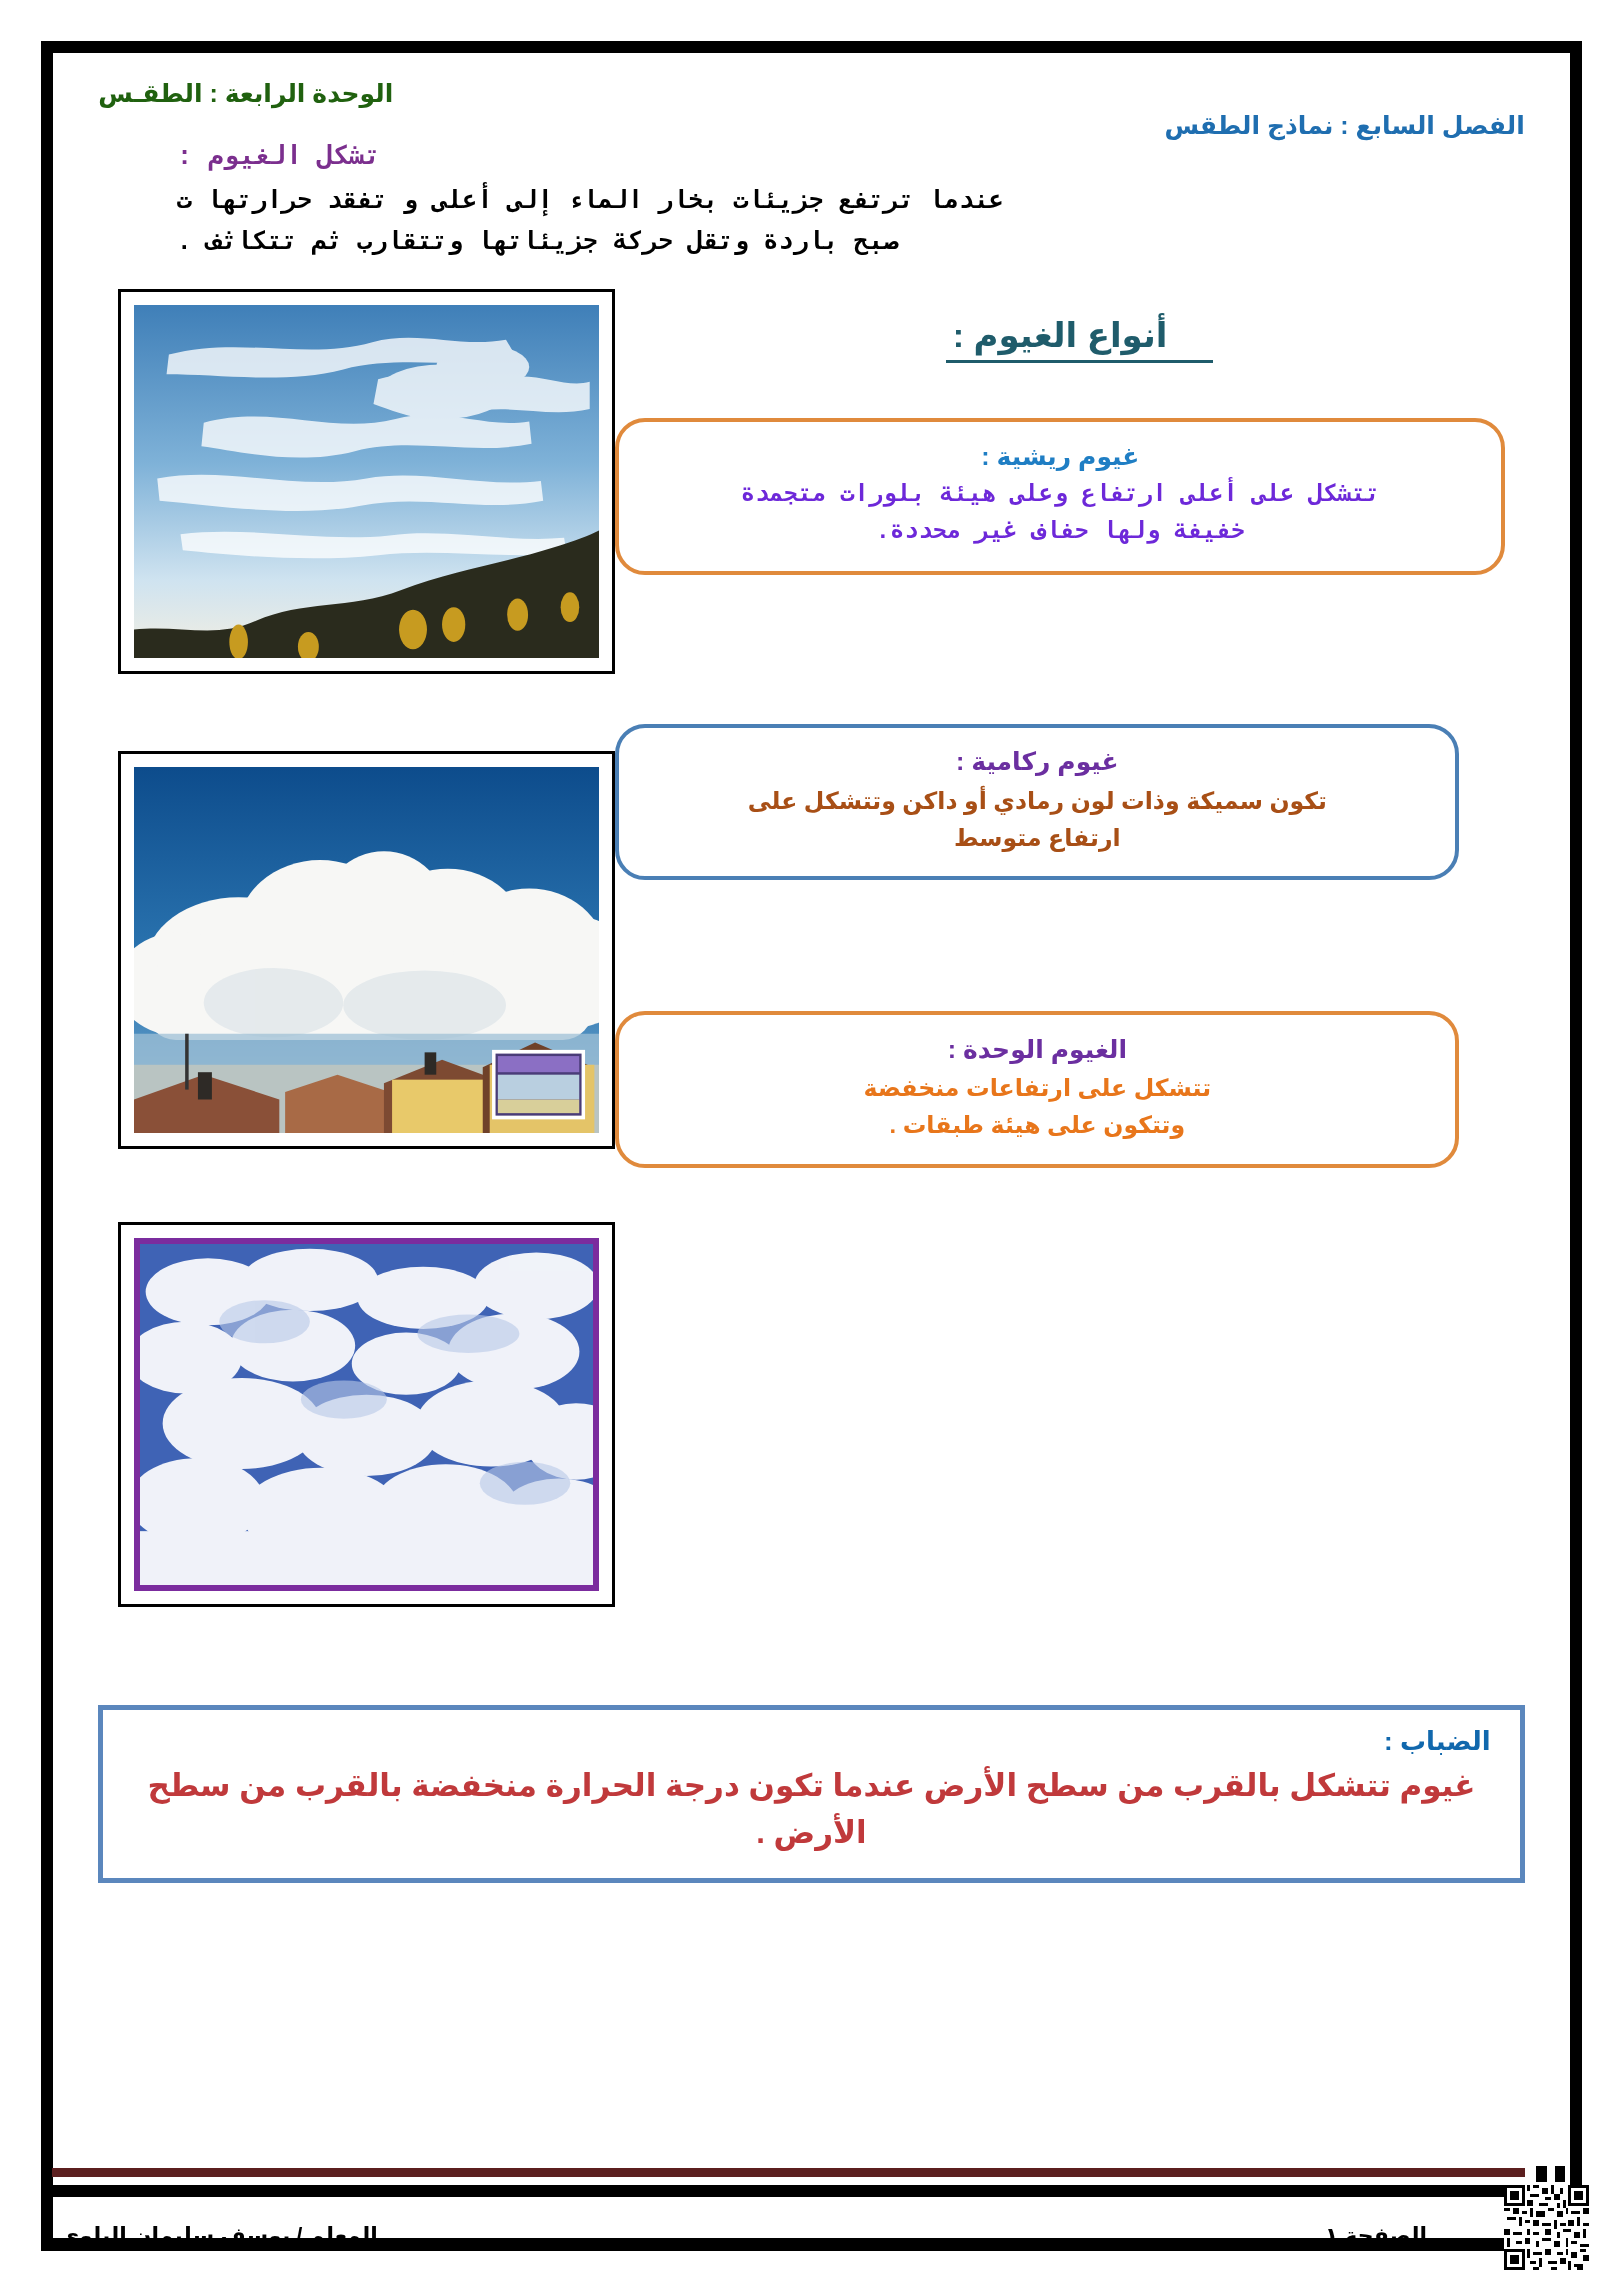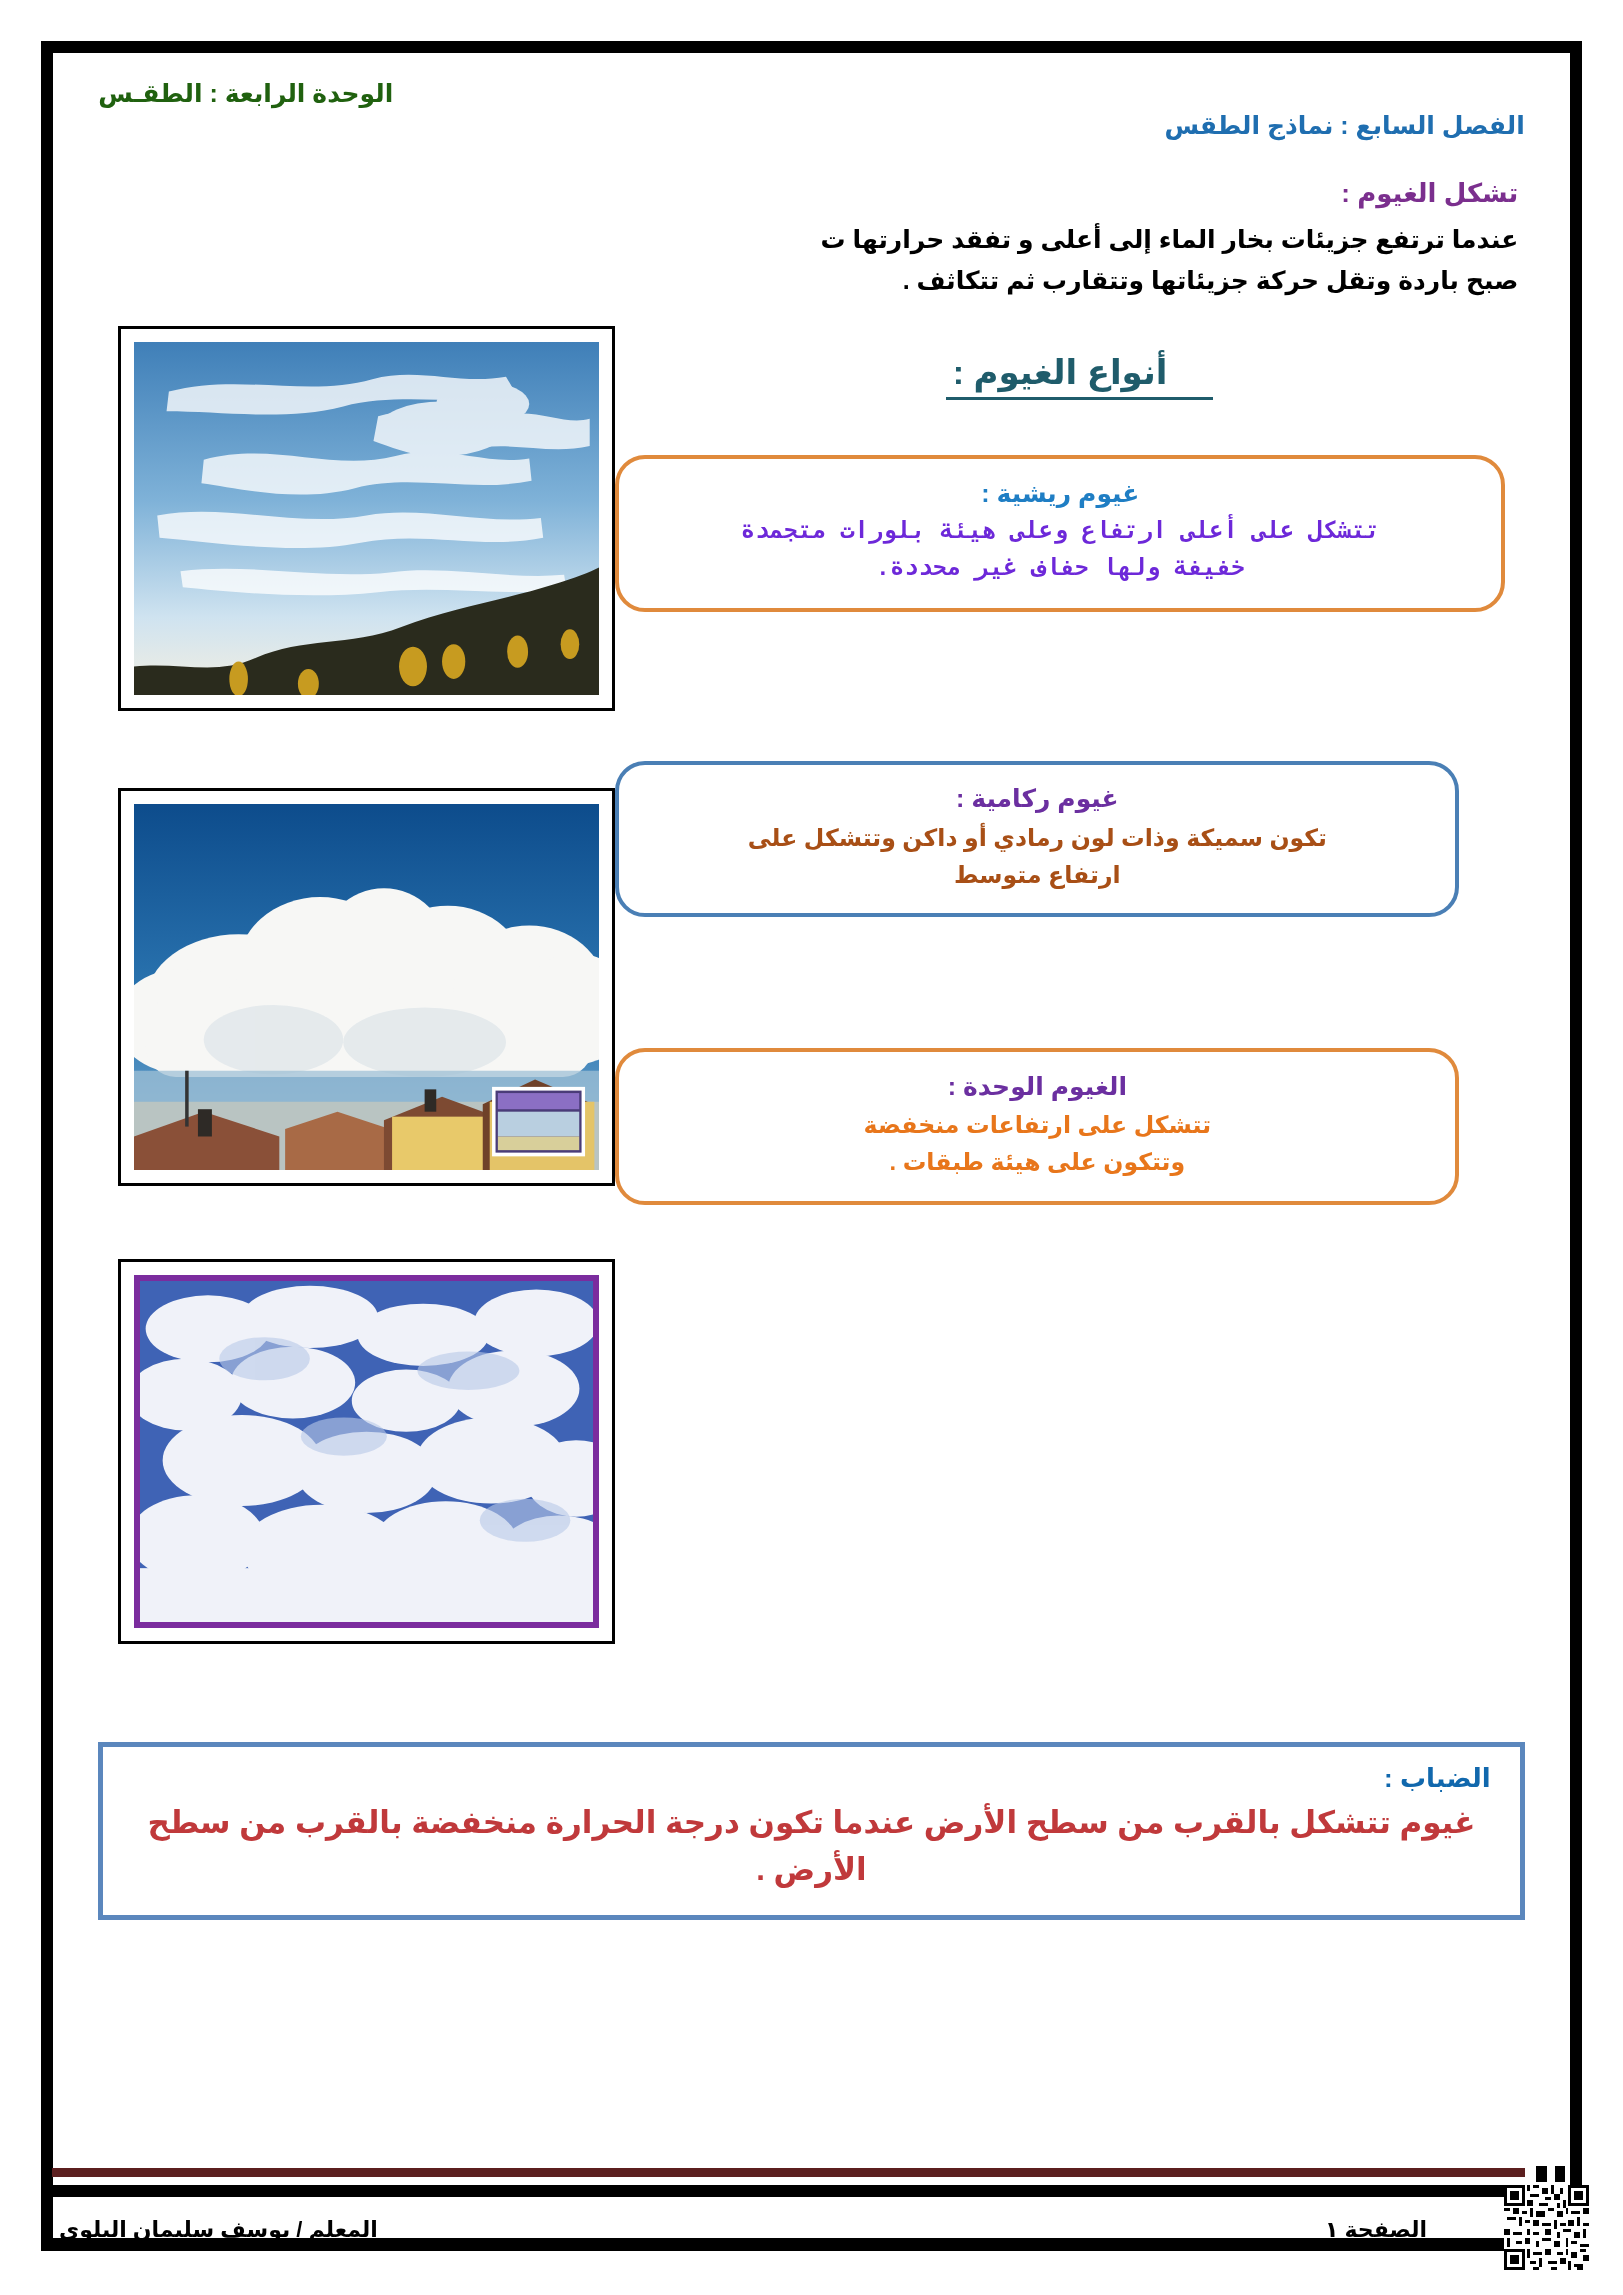--- a/index.html
+++ b/index.html
@@ -81,24 +81,24 @@
     color: #9a3232;
     font-size: 27.5px;
     font-weight: bold;
     border-bottom: 4.6px solid #9a3232;
     padding-bottom: 3.9px;
     letter-spacing: 0.7px;
   }
 
   
   .formation {
-    margin-top: 38px;
     padding-left: 98px;
     padding-right: 26px;
-    text-align: right;
+    text-align: left;
+    font-family: Liberation Mono, monospace;
   }
   .formation-title {
     color: #7b2f8e;
     font-size: 26px;
     font-weight: bold;
     margin-bottom: 10.5px;
   }
   .formation-body {
     color: #000000;
     font-size: 25px;
@@ -228,21 +228,21 @@
   }
   .rule-black {
     height: 11.8px;
     background: #000000;
     margin-top: 7.9px;
   }
   .footer-text {
     position: absolute;
     left: 59px;
     right: 196px;
-    bottom: 52px;
+    bottom: 46px;
     display: flex;
     flex-direction: row-reverse;
     justify-content: space-between;
     align-items: center;
   }
   .footer-teacher, .footer-page {
     color: #000000;
     font-size: 22px;
     font-weight: bold;
     white-space: nowrap;

